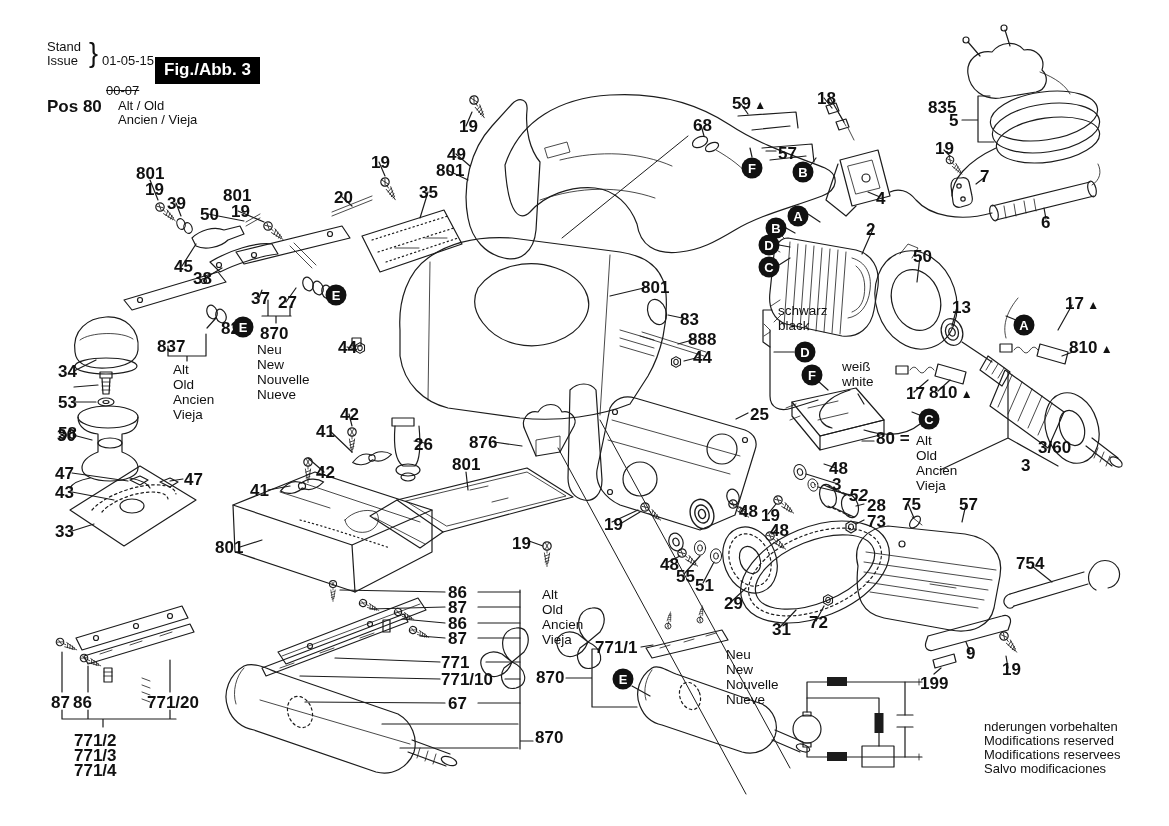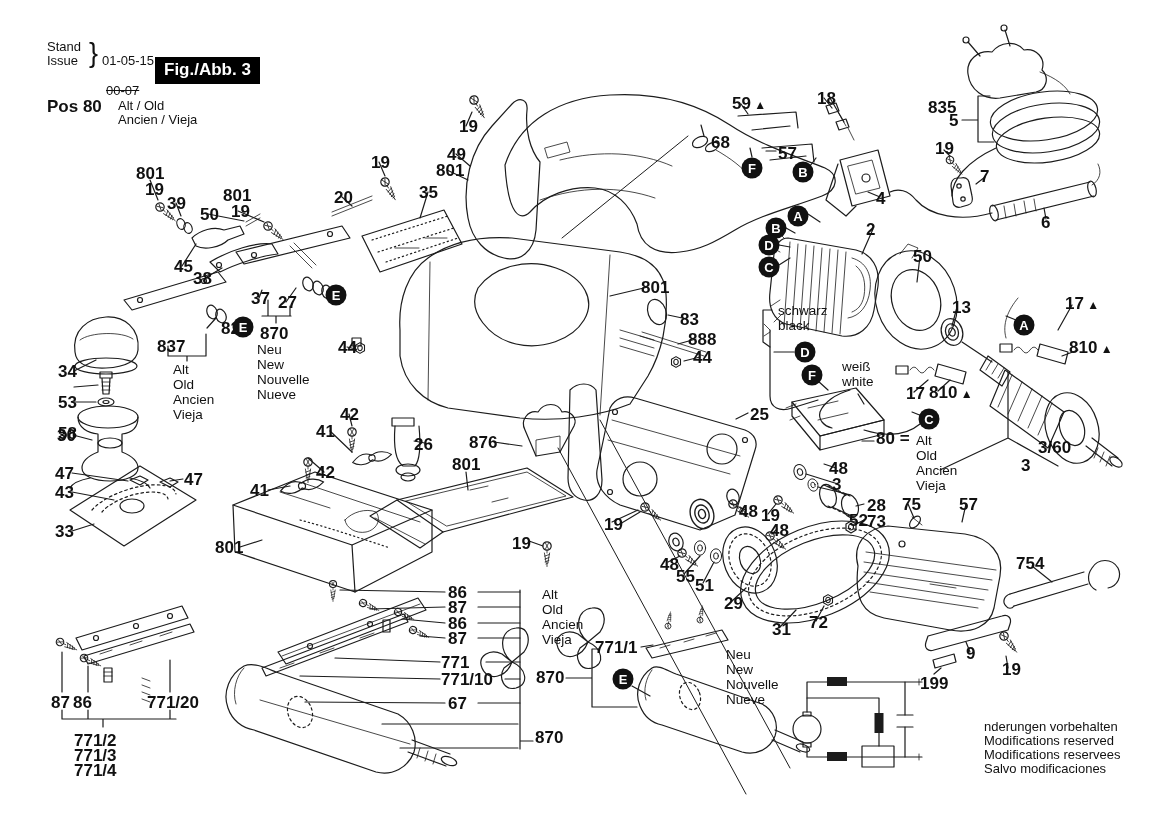--- a/index.html
+++ b/index.html
@@ -435,21 +435,21 @@
       <div class="num" style="position: absolute; left: 250px; top: 482px;">41</div>
       <div class="num" style="position: absolute; left: 414px; top: 436px;">26</div>
       <div class="num" style="position: absolute; left: 469px; top: 434px;">876</div>
       <div class="num" style="position: absolute; left: 452px; top: 456px;">801</div>
       <div class="num" style="position: absolute; left: 512px; top: 535px;">19</div>
       <div class="num" style="position: absolute; left: 604px; top: 516px;">19</div>
       <div class="num" style="position: absolute; left: 641px; top: 279px;">801</div>
       <div class="num" style="position: absolute; left: 680px; top: 311px;">83</div>
       <div class="num" style="position: absolute; left: 688px; top: 331px;">888</div>
       <div class="num" style="position: absolute; left: 693px; top: 349px;">44</div>
-      <div class="num" style="position: absolute; left: 693px; top: 134px; margin-left: 18px;">68</div>
+      <div class="num" style="position: absolute; left: 693px; top: 117px;">68</div>
       <div class="num" style="position: absolute; left: 732px; top: 95px;">59<span class="tri"> ▲</span></div>
       <div class="num" style="position: absolute; left: 817px; top: 90px;">18</div>
       <div class="num" style="position: absolute; left: 778px; top: 145px;">57</div>
       <div class="num" style="position: absolute; left: 876px; top: 190px;">4</div>
       <div class="num" style="position: absolute; left: 928px; top: 99px;">835</div>
       <div class="num" style="position: absolute; left: 949px; top: 112px;">5</div>
       <div class="num" style="position: absolute; left: 935px; top: 140px;">19</div>
       <div class="num" style="position: absolute; left: 980px; top: 168px;">7</div>
       <div class="num" style="position: absolute; left: 1041px; top: 214px;">6</div>
       <div class="num" style="position: absolute; left: 866px; top: 221px;">2</div>
@@ -458,21 +458,21 @@
       <div class="num" style="position: absolute; left: 1065px; top: 295px;">17<span class="tri"> ▲</span></div>
       <div class="num" style="position: absolute; left: 1069px; top: 339px;">810<span class="tri"> ▲</span></div>
       <div class="num" style="position: absolute; left: 906px; top: 385px;">17</div>
       <div class="num" style="position: absolute; left: 929px; top: 384px;">810<span class="tri"> ▲</span></div>
       <div class="num" style="position: absolute; left: 750px; top: 406px;">25</div>
       <div class="num" style="position: absolute; left: 876px; top: 430px;">80 =</div>
       <div class="num" style="position: absolute; left: 1038px; top: 439px;">3/60</div>
       <div class="num" style="position: absolute; left: 1021px; top: 457px;">3</div>
       <div class="num" style="position: absolute; left: 829px; top: 460px;">48</div>
       <div class="num" style="position: absolute; left: 832px; top: 476px;">3</div>
-      <div class="num" style="position: absolute; left: 849px; top: 512px;">52</div>
+      <div class="num" style="position: absolute; left: 849px; top: 487px; font-style: italic;">52</div>
       <div class="num" style="position: absolute; left: 867px; top: 497px;">28</div>
       <div class="num" style="position: absolute; left: 867px; top: 513px;">73</div>
       <div class="num" style="position: absolute; left: 902px; top: 496px;">75</div>
       <div class="num" style="position: absolute; left: 959px; top: 496px;">57</div>
       <div class="num" style="position: absolute; left: 739px; top: 503px;">48</div>
       <div class="num" style="position: absolute; left: 761px; top: 507px;">19</div>
       <div class="num" style="position: absolute; left: 770px; top: 522px;">48</div>
       <div class="num" style="position: absolute; left: 660px; top: 556px;">48</div>
       <div class="num" style="position: absolute; left: 676px; top: 568px;">55</div>
       <div class="num" style="position: absolute; left: 695px; top: 577px;">51</div>

